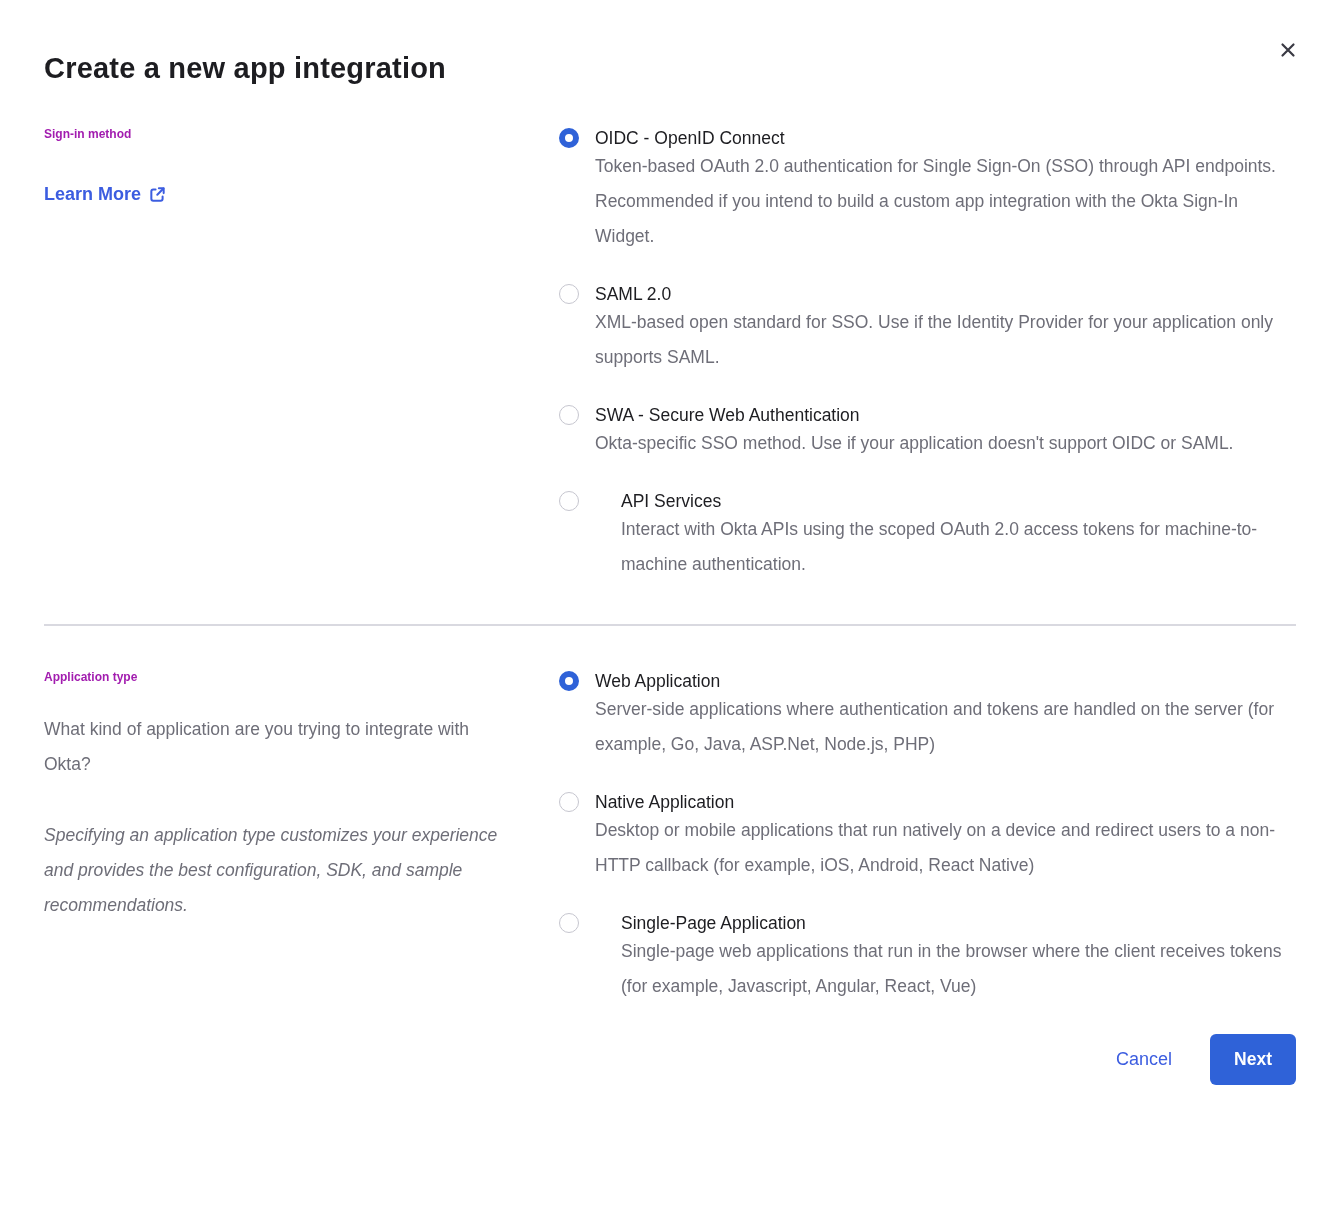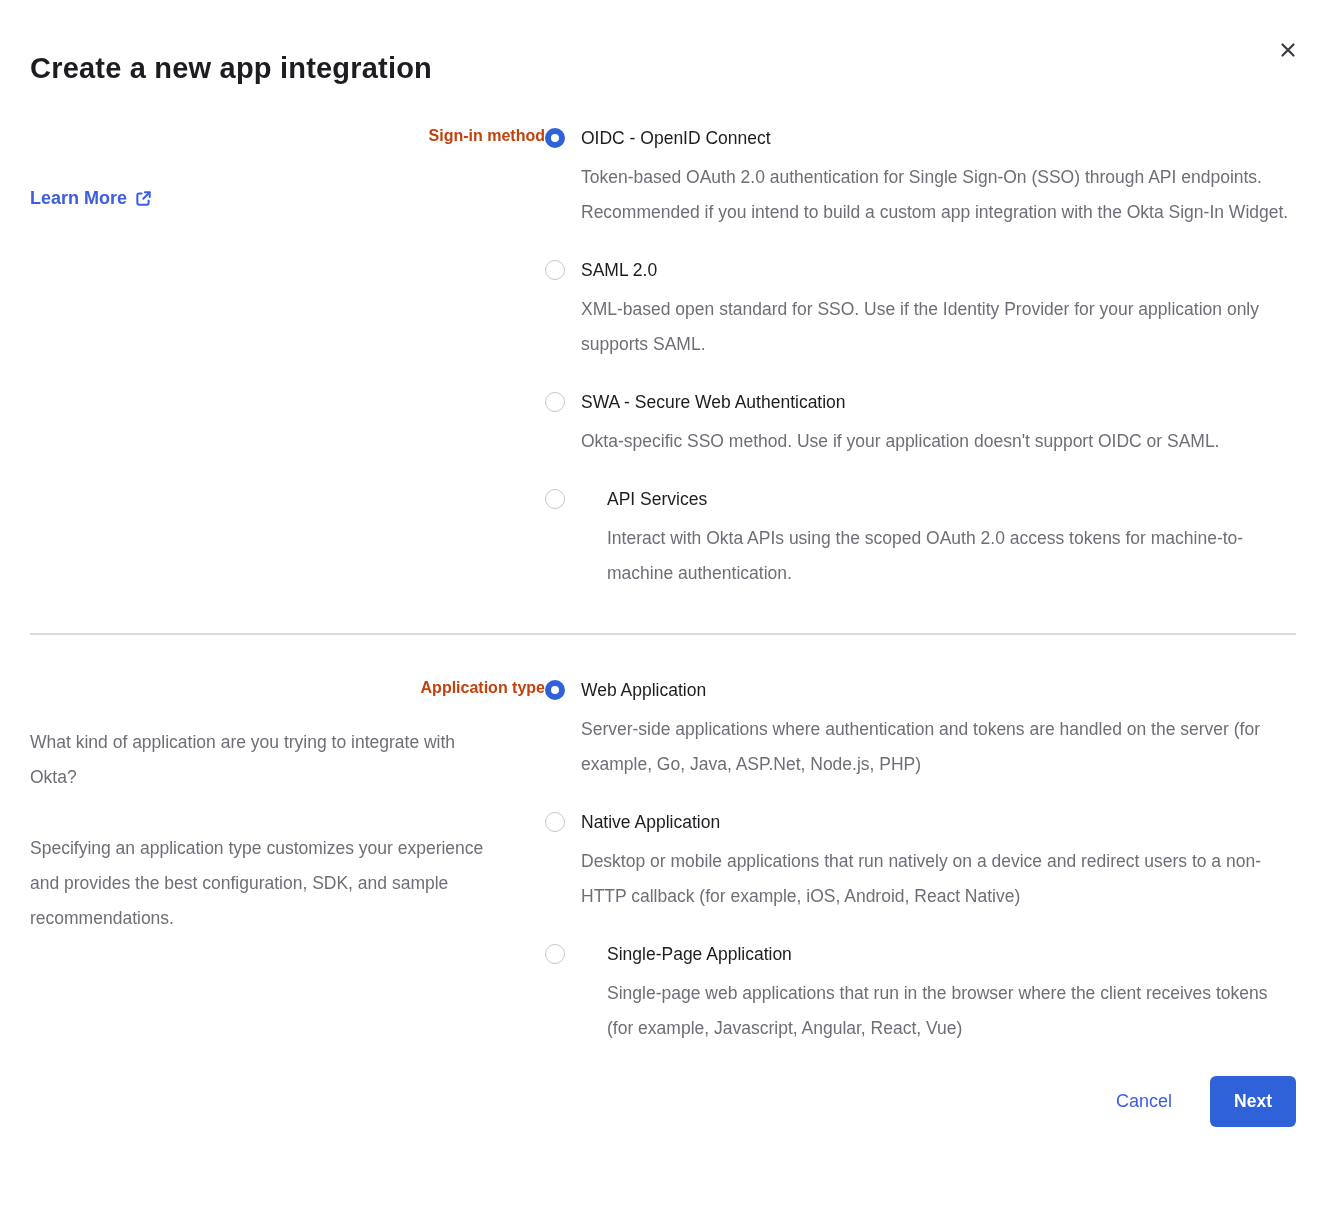--- a/index.html
+++ b/index.html
@@ -6,21 +6,21 @@
   html, body {
     width: 1332px; height: 1210px;
     background: #ffffff;
     font-family: "Liberation Sans", sans-serif;
     color: #1d1d21;
     overflow: hidden;
   }
   .dialog {
     position: relative;
     width: 1332px; height: 1210px;
-    padding: 52px 36px 0 30px;
+    padding: 52px 36px 0 44px;
   }
   .close-btn {
     position: absolute;
     top: 38px; right: 32px;
     width: 24px; height: 24px;
     display: flex; align-items: center; justify-content: center;
     cursor: pointer;
     background: none; border: none;
   }
   h1.title {
@@ -28,45 +28,44 @@
     font-weight: 700;
     letter-spacing: 0.2px;
     color: #1d1d21;
   }
   .section {
     display: grid;
     grid-template-columns: 515px 1fr;
     margin-top: 42px;
   }
   .section-heading {
-    font-size: 16px;
-    font-weight: 700;
-    color: #c2410c;
-    text-align: right;
+    font-size: 12px;
+    font-weight: 700;
+    color: #a21caf;
   }
   .learn-more {
     margin-top: 43px;
     display: inline-flex;
     align-items: center;
     gap: 8px;
     font-size: 18px;
     font-weight: 700;
     color: #3c5de0;
     text-decoration: none;
     cursor: pointer;
     justify-content: center;
   }
   .left-para {
     margin-top: 28px;
     font-size: 17.5px;
     line-height: 35px;
     color: #6e6e78;
     max-width: 470px;
   }
-  .left-para + .left-para { margin-top: 36px; }
+  .left-para + .left-para { margin-top: 36px; font-style: italic; }
   .radio-group { }
   .radio-option {
     display: flex;
     gap: 16px;
     margin-bottom: 29px;
     cursor: pointer;
   }
   .radio-option:last-child { margin-bottom: 0; gap: 42px; }
   .radio {
     flex: none;
@@ -79,21 +78,20 @@
   .radio.selected {
     border: 6.5px solid #2f62d8;
   }
   .radio-label {
     font-size: 17.5px;
     font-weight: 500;
     color: #1d1d21;
     line-height: 22px;
   }
   .radio-desc {
-    margin-top: 11px;
     font-size: 17.5px;
     line-height: 35px;
     color: #6e6e78;
     max-width: 715px;
   }
   .divider {
     height: 2px;
     background: #d9d9e0;
     margin: 42px 0 0 0;
   }

